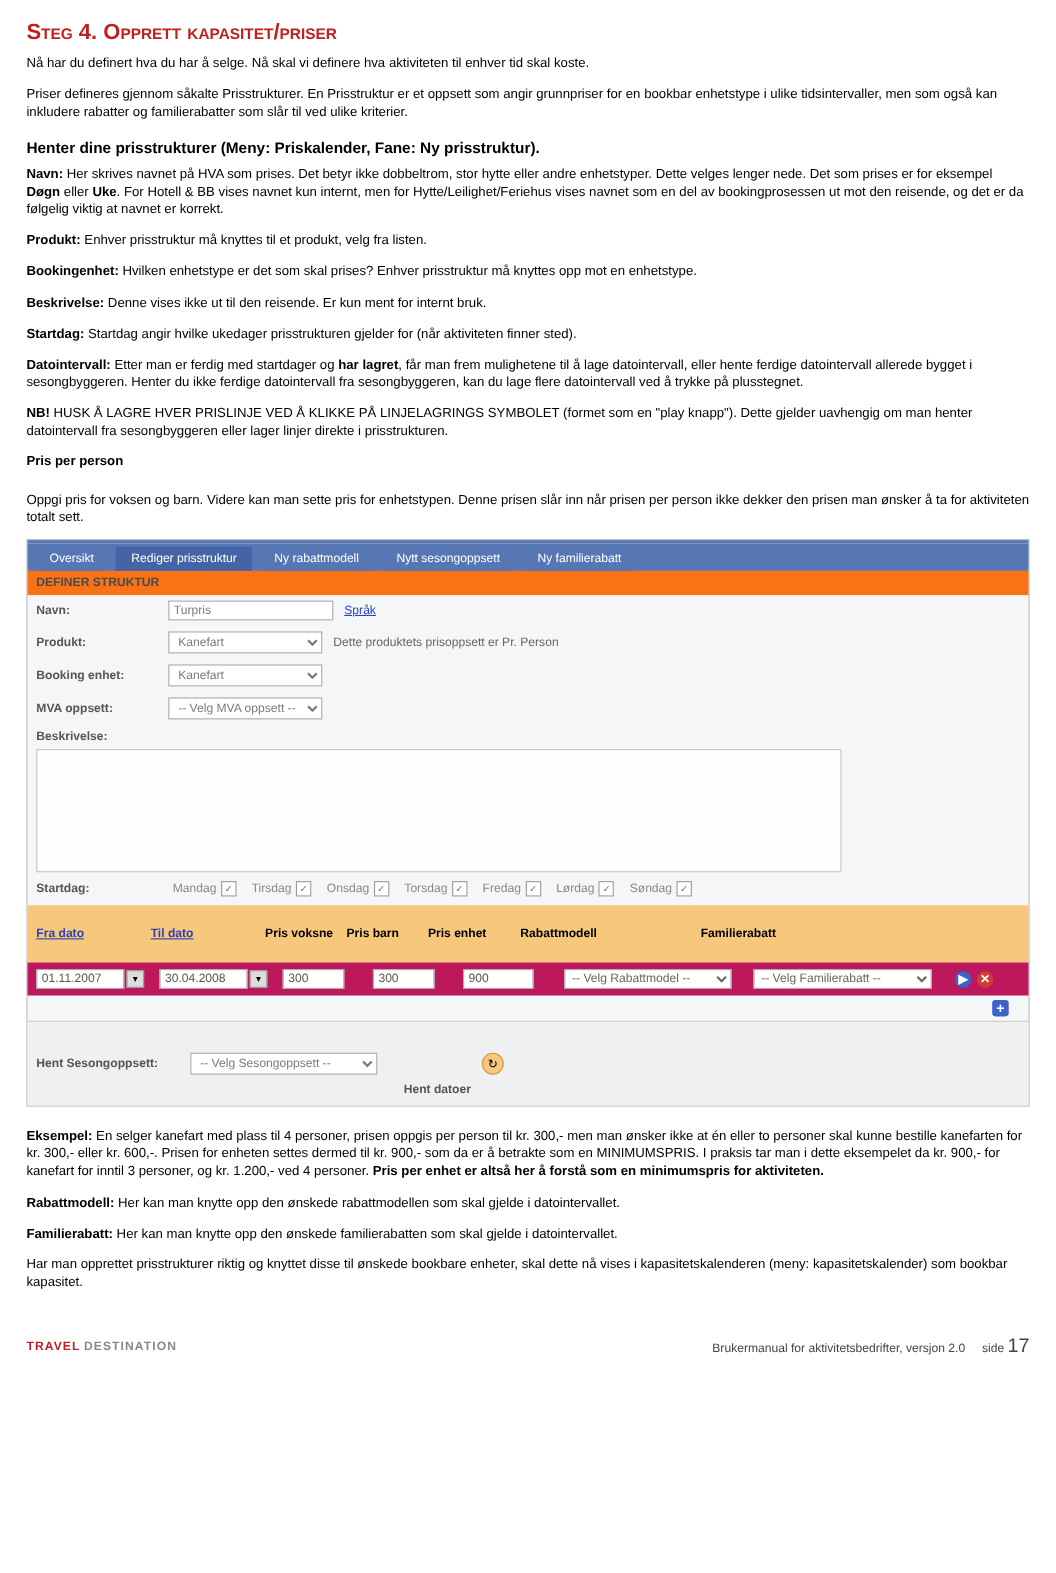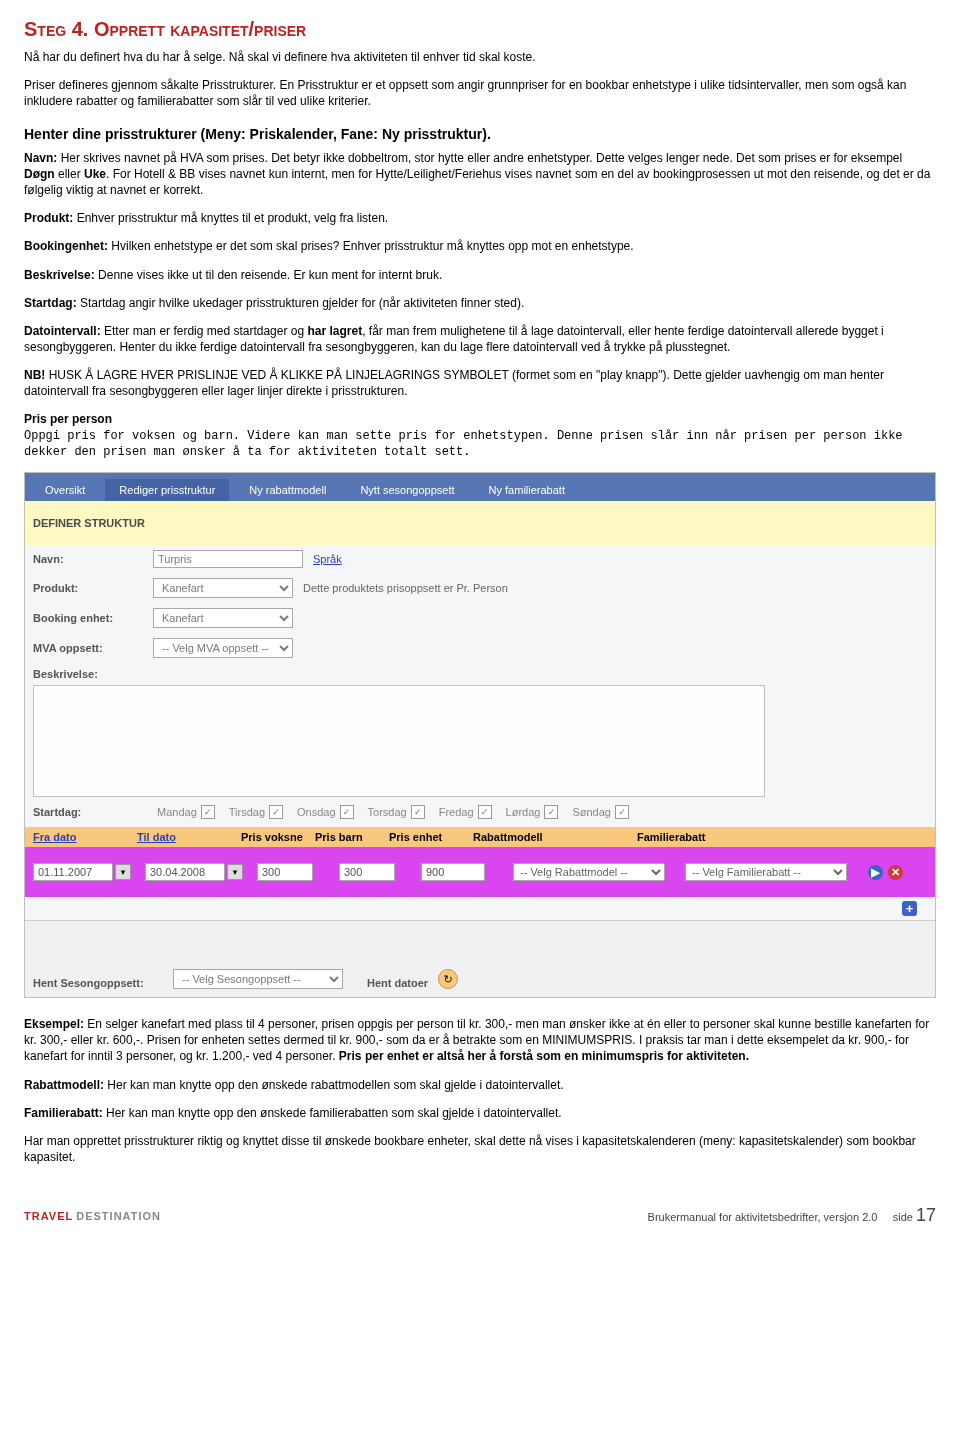--- a/index.html
+++ b/index.html
@@ -43,25 +43,25 @@
 .tab {
   background: #5677b4;
   color: #fff;
   font-weight: normal;
   font-size: 11px;
   padding: 5px 14px 5px 14px;
   border-radius: 2px 2px 0 0;
 }
 .tab.sel { background: #4564a5; }
 .yellow-head {
-  background: #fef9c3;
+  background: #f97316;
   color: #4a4a4a;
   font-weight: bold;
   font-size: 11px;
-  padding: 16px 8px;
+  padding: 5px 8px;
 }
 .form-row {
   display: flex;
   align-items: center;
   padding: 5px 8px;
   gap: 10px;
 }
 .form-label { width: 110px; font-weight: bold; color: #555; }
 input[type=text].form-field, select.form-field {
   border: 1px solid #a8a8a8;
@@ -83,46 +83,46 @@
   display:flex; align-items:center;
   padding: 8px 8px;
   gap: 14px;
 }
 .day { color:#888; font-size:11px; display:flex; align-items:center; gap:4px;}
 .chk { width:12px;height:12px;border:1px solid #999;background:#fff;display:inline-flex;align-items:center;justify-content:center;font-size:9px;color:#5677b4;}
 .grid-head {
   display:grid;
   grid-template-columns: 100px 100px 70px 70px 80px 160px 170px 92px;
   background:#f7c77b;
-  padding:4px 8px;
+  padding:20px 8px;
   font-weight:bold;
   font-size:11px;
   column-gap:4px;
   align-items:center;
 }
 .grid-head .hlink { color:#2b3fbf; text-decoration:underline; cursor:pointer;}
 .grid-body {
   display:grid;
   grid-template-columns: 100px 100px 70px 70px 80px 160px 170px 92px;
-  padding:16px 8px;
+  padding:6px 8px;
   column-gap:4px;
   align-items:center;
-  background:#d946ef;
+  background:#be185d;
   gap:12px;
 }
 .cell-in { border:1px solid #a8a8a8; padding:2px 4px; font-size:11px; background:#fff; width:80%; box-sizing:border-box; color:#555;}
 .date-cell { display:flex; gap:2px; align-items:center;}
 .cal-btn { width:14px;height:14px;background:#ddd;border:1px solid #999;font-size:9px;display:flex;align-items:center;justify-content:center;}
 .sel-wide { border:1px solid #a8a8a8; font-size:11px; padding:1px 2px; background:#fff; color:#666; width:95%;}
 .circbtn { width:15px;height:15px;border-radius:50%;display:inline-flex;align-items:center;justify-content:center;font-size:11px;font-weight:bold;color:#fff;margin:0 1px;}
 .cb-blue{background:#3a62c9;} .cb-red{background:#d23a3a;}
 .plus-row { text-align:right; padding:4px 18px;}
 .plus-btn {width:15px;height:15px;border-radius:3px;background:#3a62c9;color:#fff;font-weight:bold;font-size:13px;display:inline-flex;align-items:center;justify-content:center;}
 .bottom-row{
-  display:flex; align-items:flex-end; gap:10px;
+  display:flex; align-items:center; gap:10px;
   padding:8px 8px; border-top:1px solid #ccc; background:#eef0f2;
 }
 .hent-btn { width:18px;height:18px;border-radius:50%;background:#f7c77b;border:1px solid #c99a3f;display:inline-flex;align-items:center;justify-content:center;font-size:11px;}
 .footer {
   display:flex;justify-content:space-between;align-items:center;
   margin-top:40px;font-size:11px;color:#444;
 }
 .footer-brand .red{color:#c02020;font-weight:bold;letter-spacing:1px;}
 .footer-brand .gray{color:#888;font-weight:bold;letter-spacing:1px;}
 </style>
@@ -157,21 +157,21 @@
 
 <div class="para">
   <span class="bold">Datointervall:</span><span> Etter man er ferdig med startdager og </span><span class="bold">har lagret</span><span>, får man frem mulighetene til å lage datointervall, eller hente ferdige datointervall allerede bygget i sesongbyggeren. Henter du ikke ferdige datointervall fra sesongbyggeren, kan du lage flere datointervall ved å trykke på plusstegnet.</span>
 </div>
 
 <div class="para">
   <span class="bold">NB!</span><span> HUSK Å LAGRE HVER PRISLINJE VED Å KLIKKE PÅ LINJELAGRINGS SYMBOLET (formet som en "play knapp"). Dette gjelder uavhengig om man henter datointervall fra sesongbyggeren eller lager linjer direkte i prisstrukturen.</span>
 </div>
 
 <div class="bold" style="margin-top:10px;">Pris per person</div>
-<div class="para" style="margin-top:2px;font-family:Liberation Mono, monospace;">Oppgi pris for voksen og barn. Videre kan man sette pris for enhetstypen. Denne prisen slår inn når prisen per person ikke dekker den prisen man ønsker å ta for aktiviteten totalt sett.</div>
+<div class="para" style="margin-top:20px;">Oppgi pris for voksen og barn. Videre kan man sette pris for enhetstypen. Denne prisen slår inn når prisen per person ikke dekker den prisen man ønsker å ta for aktiviteten totalt sett.</div>
 
 <div class="app-region">
   <div class="blue-spacer"></div>
   <div class="tabbar">
     <div class="tab">Oversikt</div>
     <div class="tab sel">Rediger prisstruktur</div>
     <div class="tab">Ny rabattmodell</div>
     <div class="tab">Nytt sesongoppsett</div>
     <div class="tab">Ny familierabatt</div>
   </div>

